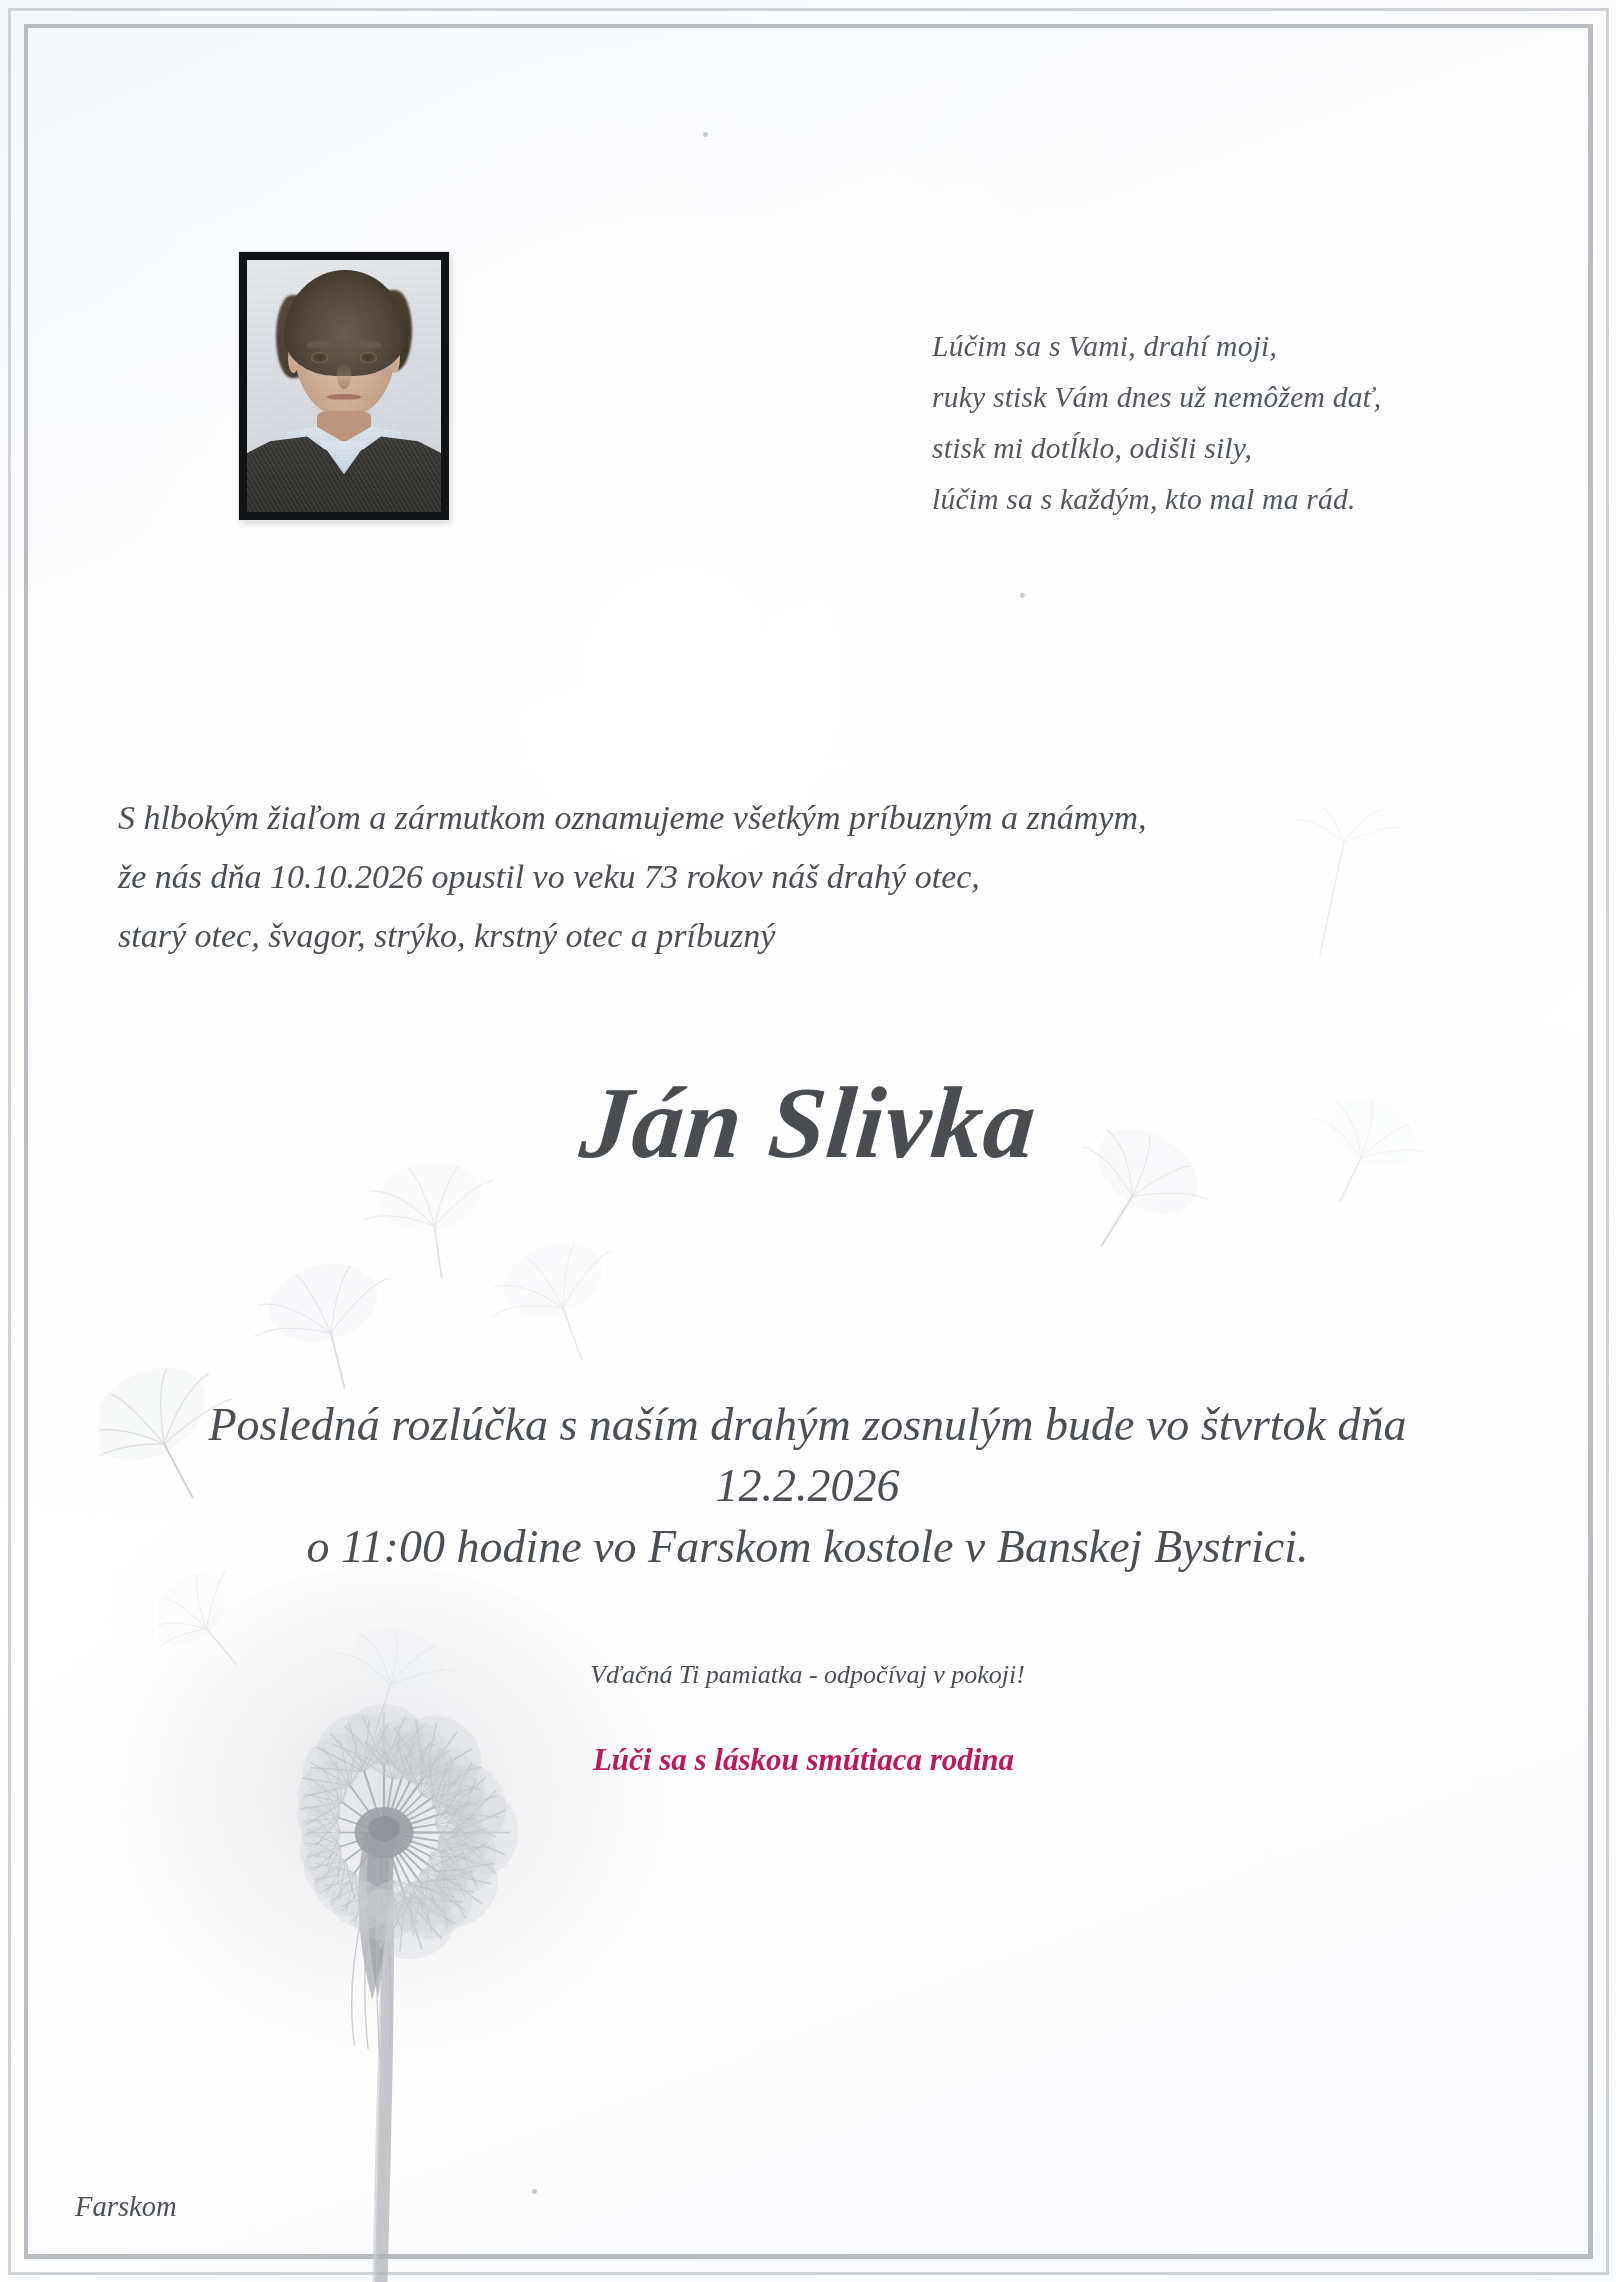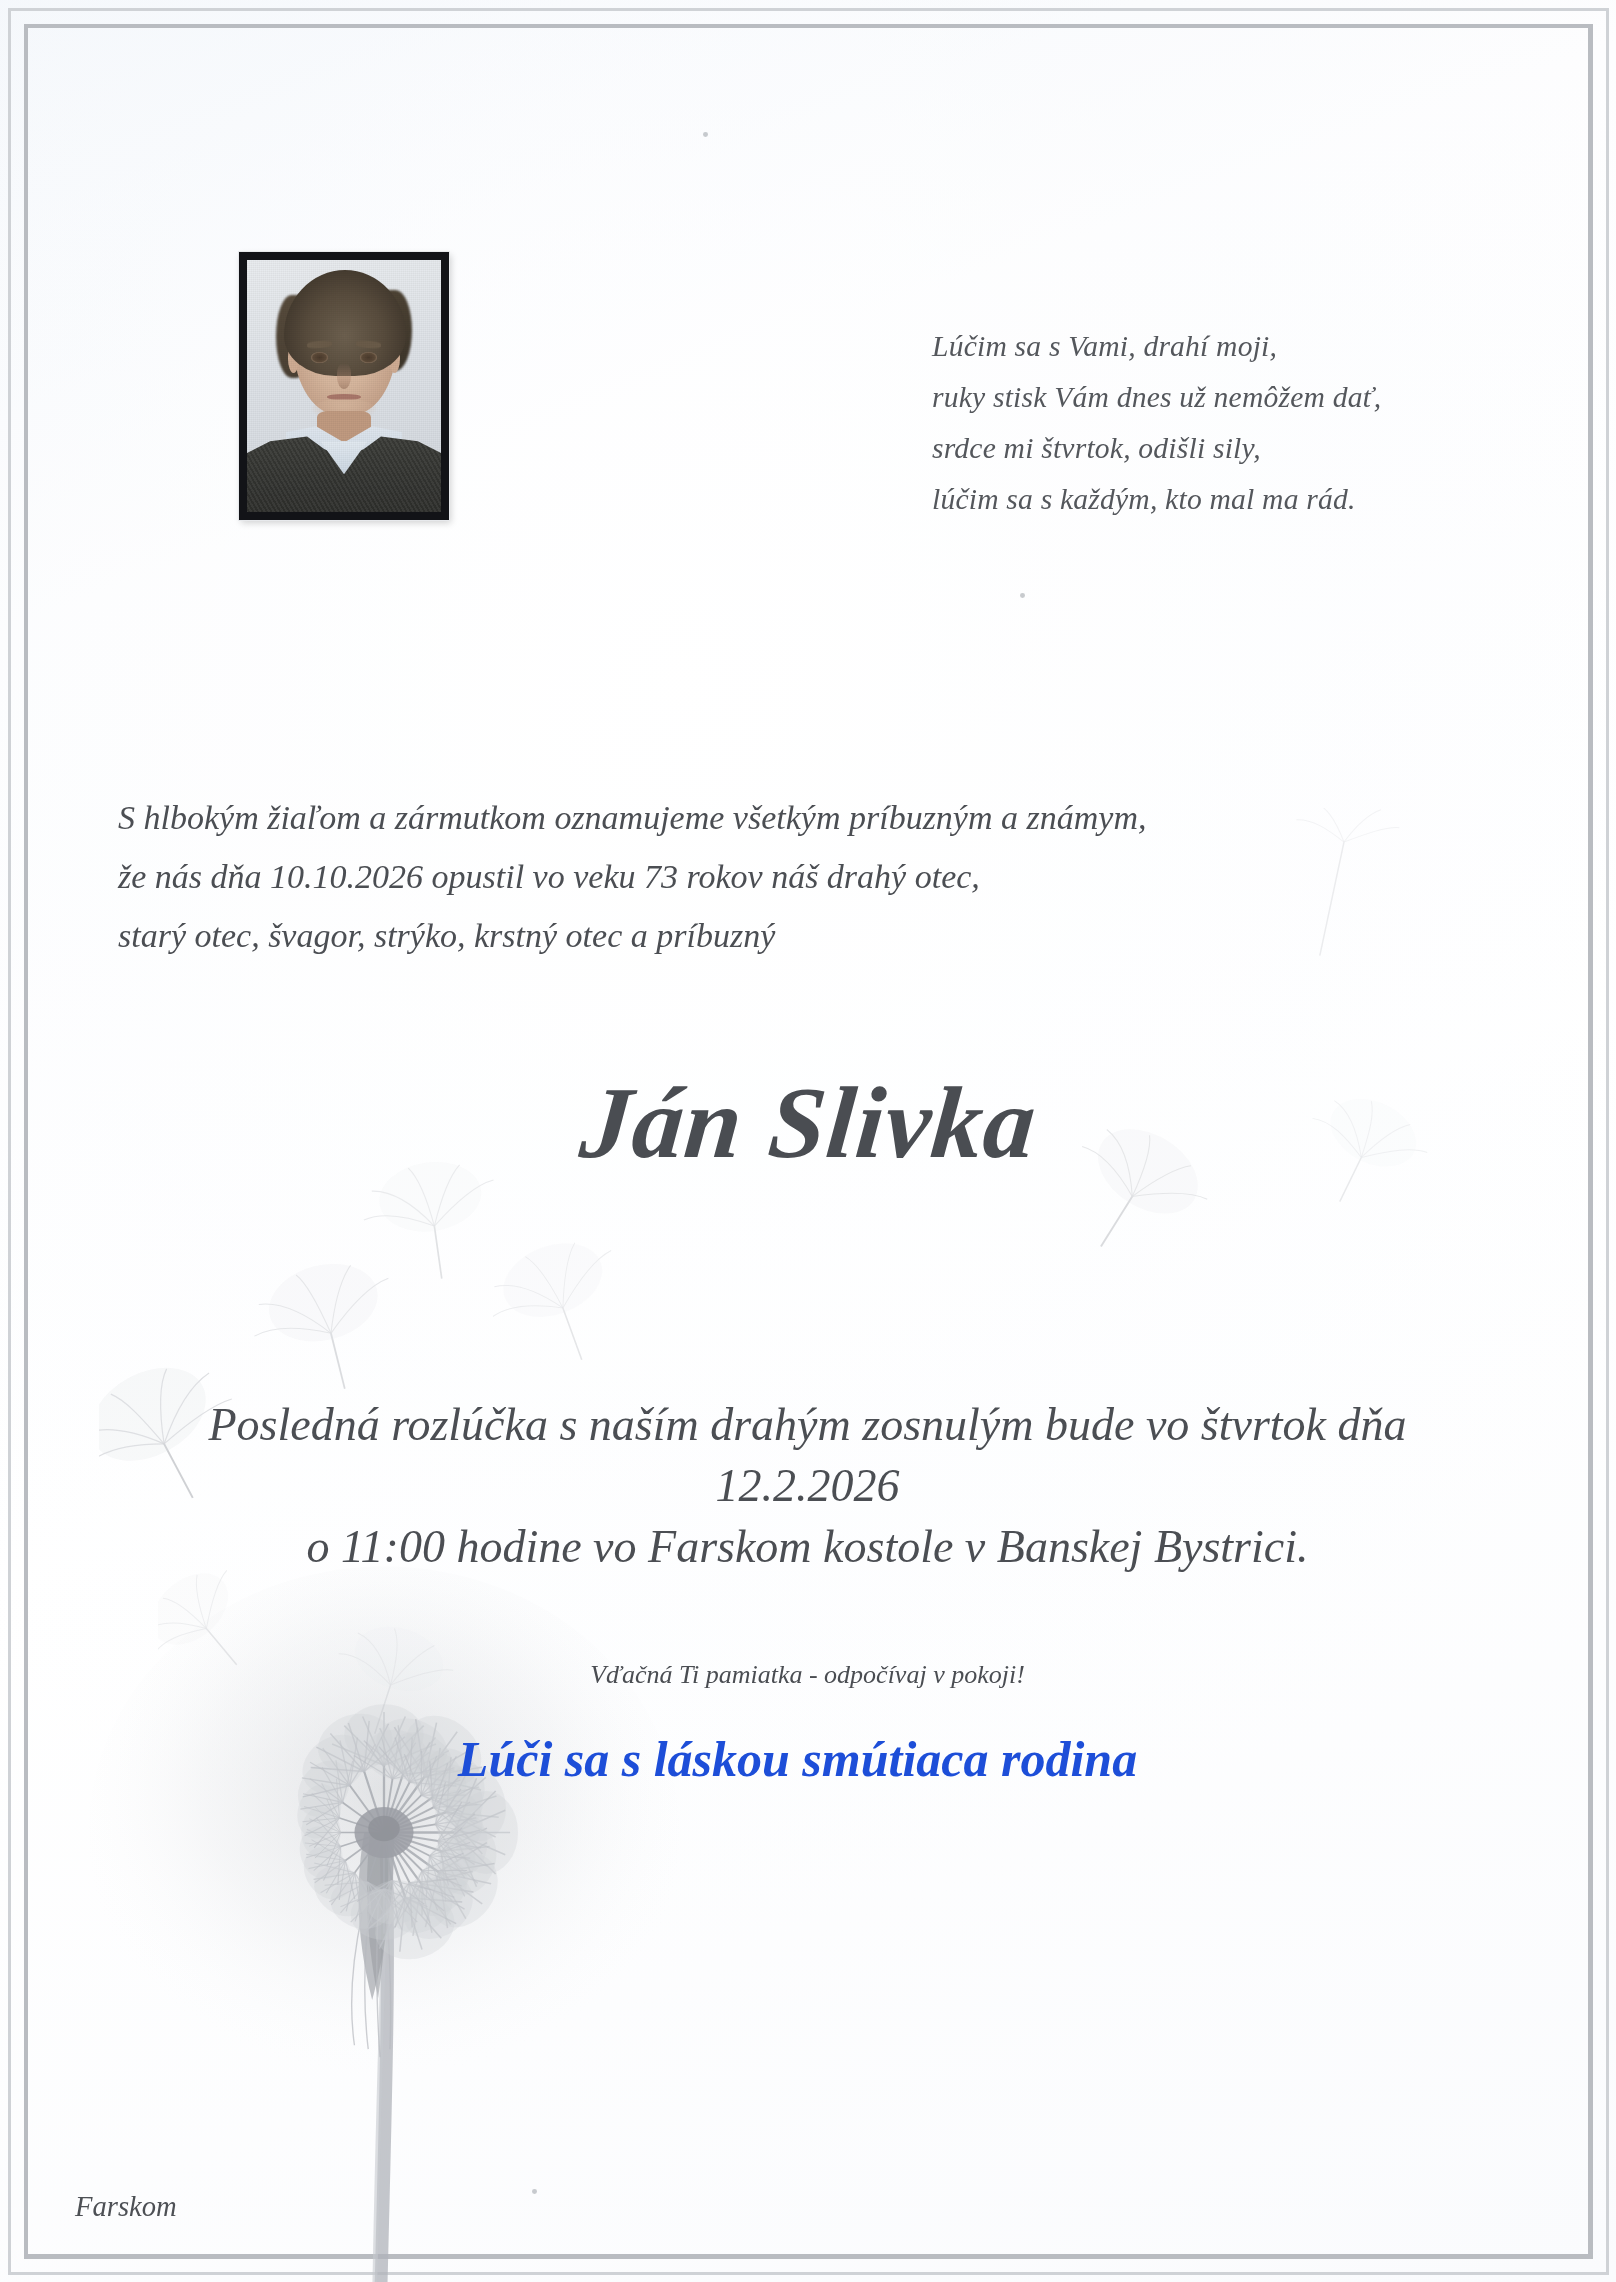--- a/index.html
+++ b/index.html
@@ -182,27 +182,27 @@
 
   #closing1 {
     left: 118px; top: 1647px; width: 1379px;
     text-align: center;
     font-style: italic;
     font-size: 26px;
     line-height: 55px;
     color: #4a4d52;
   }
   #closing2 {
-    left: 108px; top: 1732px; width: 1379px;
+    left: 114px; top: 1732px; width: 1379px;
     text-align: center;
     font-style: italic;
     font-weight: bold;
-    font-size: 50px;
+    font-size: 31px;
     line-height: 55px;
-    color: #1d4ed8;
+    color: #be185d;
   }
 
   #brand {
     left: 75px; top: 2191px;
     font-style: italic;
     font-size: 28.6px;
     color: #4d5055;
   }
 
   
@@ -518,21 +518,21 @@
       <div class="p-collar"></div>
       <div class="p-sweater"></div>
       <div class="p-vneck"></div>
       <div class="p-grain"></div>
     </div>
   </div>
 
   <div class="txt" id="poem">
     <div>Lúčim sa s Vami, drahí moji,</div>
     <div>ruky stisk Vám dnes už nemôžem dať,</div>
-    <div>srdce mi štvrtok, odišli sily,</div>
+    <div>stisk mi dotĺklo, odišli sily,</div>
     <div>lúčim sa s každým, kto mal ma rád.</div>
   </div>
 
   <div class="txt" id="announce">
     <div>S hlbokým žiaľom a zármutkom oznamujeme všetkým príbuzným a známym,</div>
     <div>že nás dňa 10.10.2026 opustil vo veku 73 rokov náš drahý otec,</div>
     <div>starý otec, švagor, strýko, krstný otec a príbuzný</div>
   </div>
 
   <div class="txt" id="deceased-name">Ján Slivka</div>

